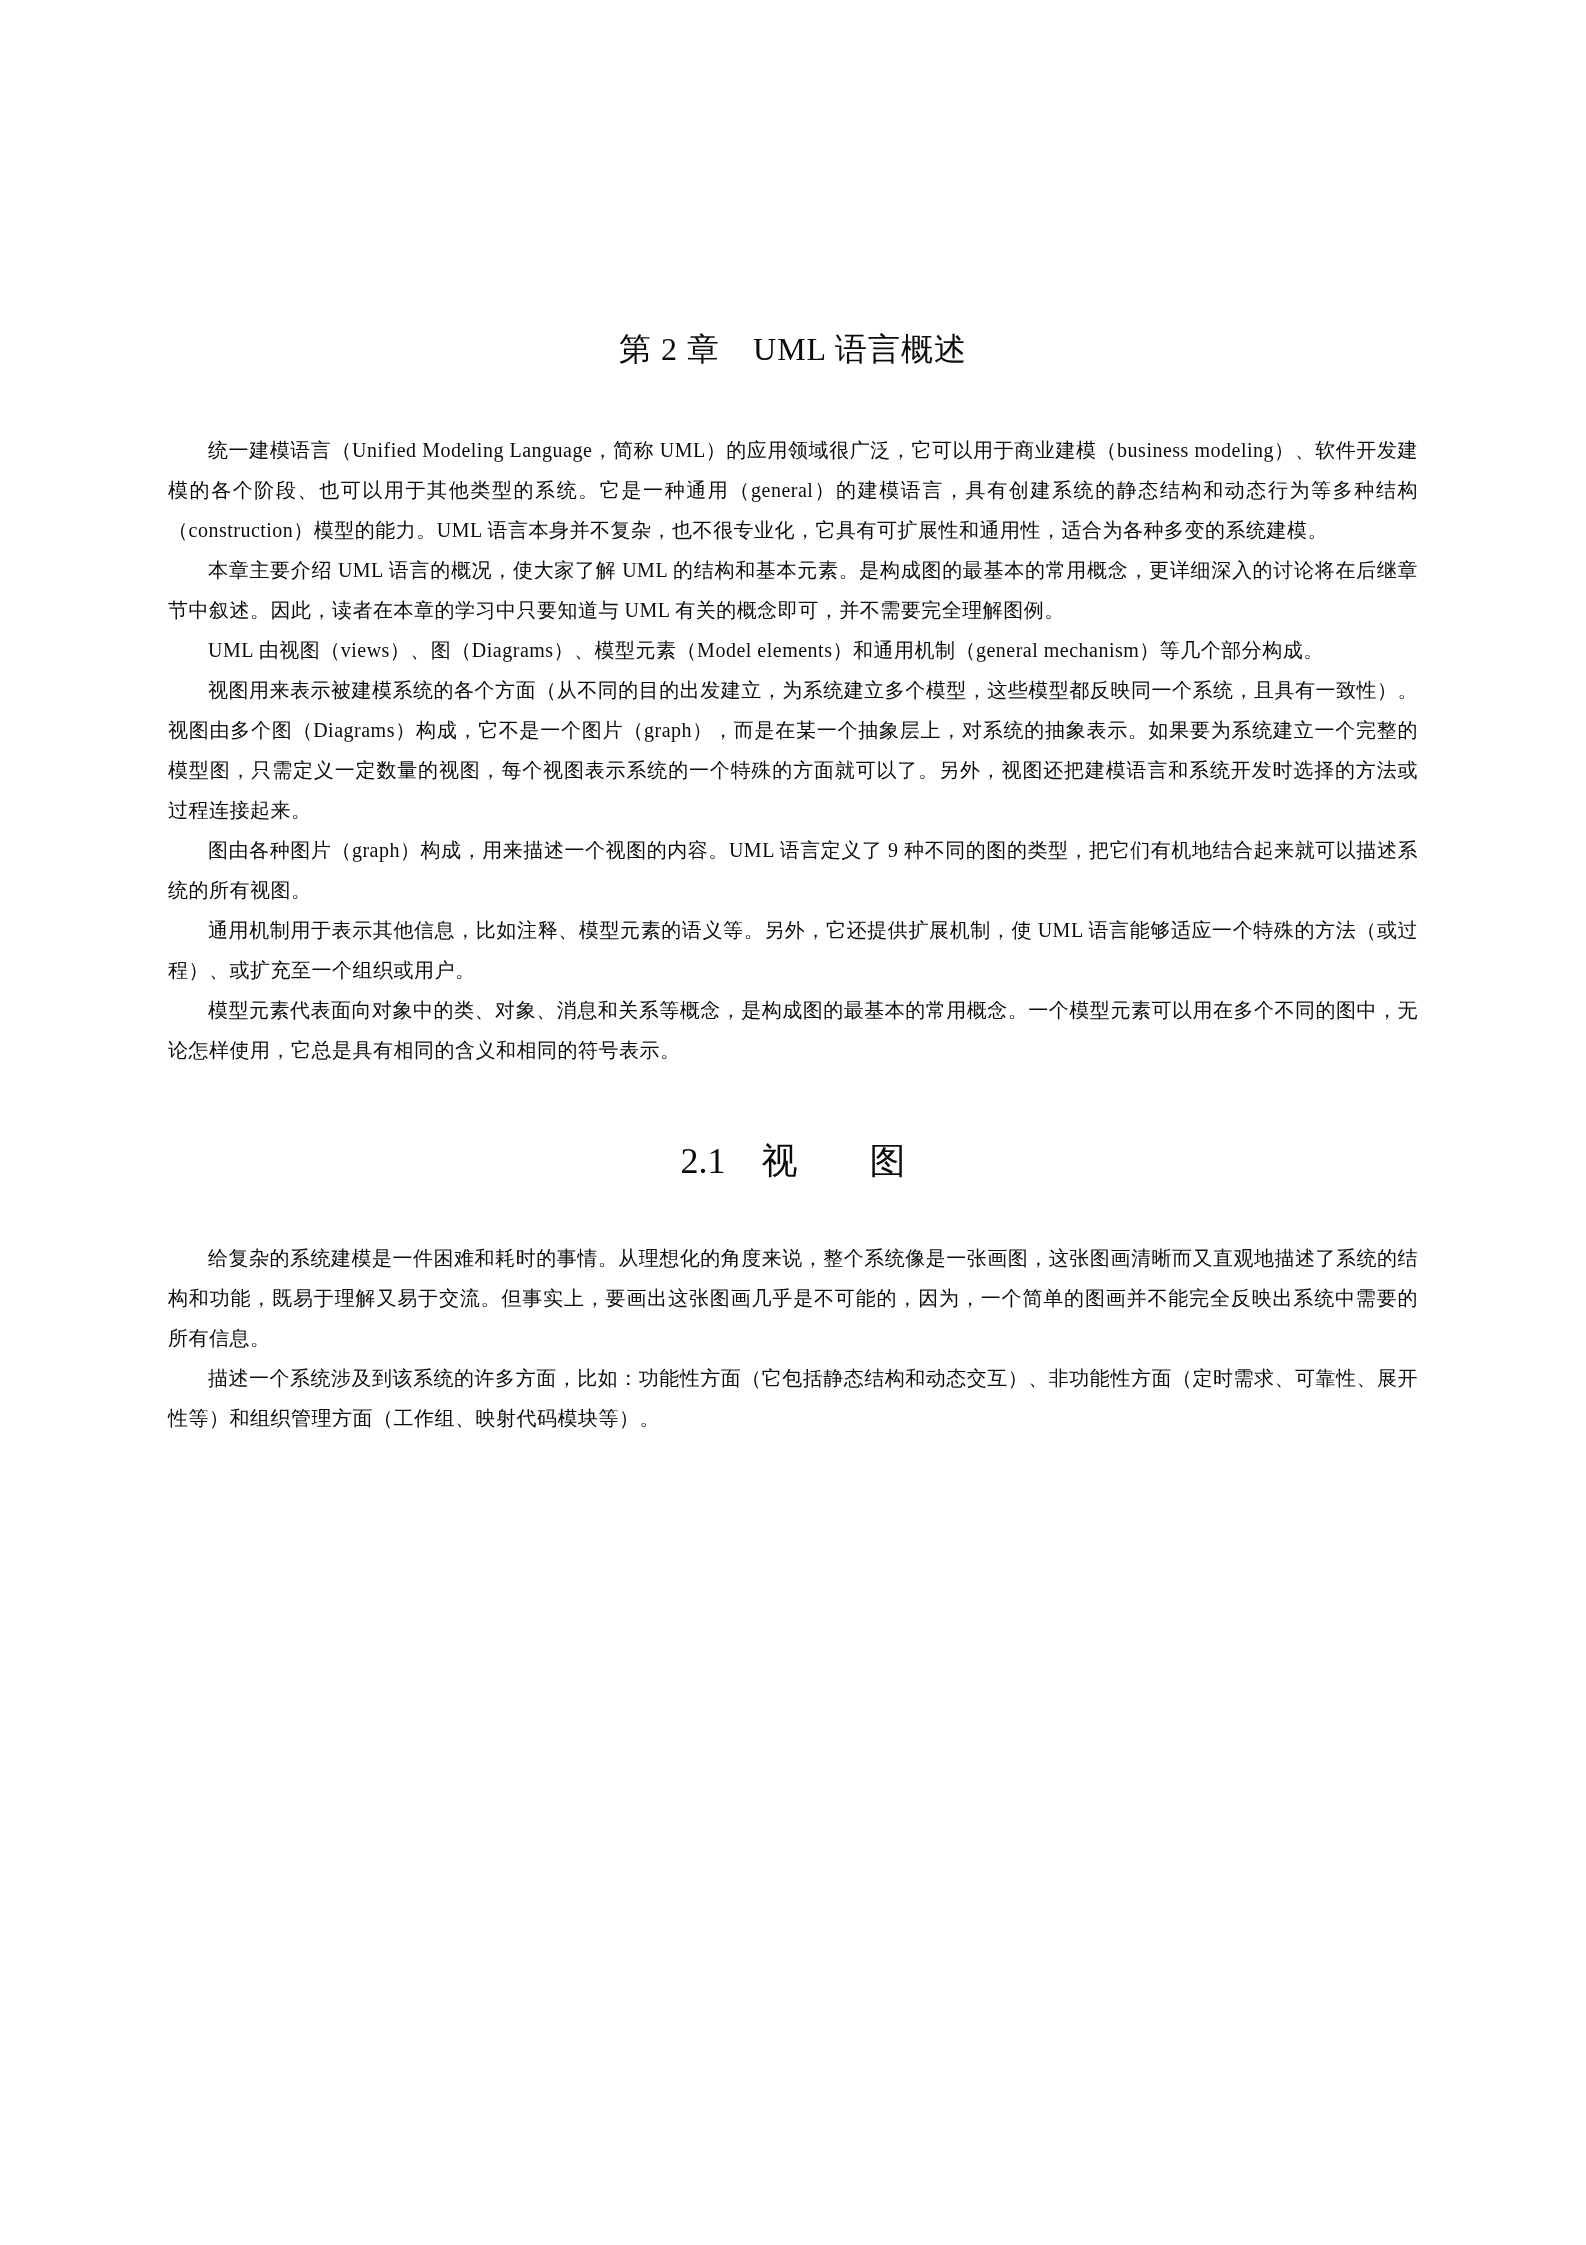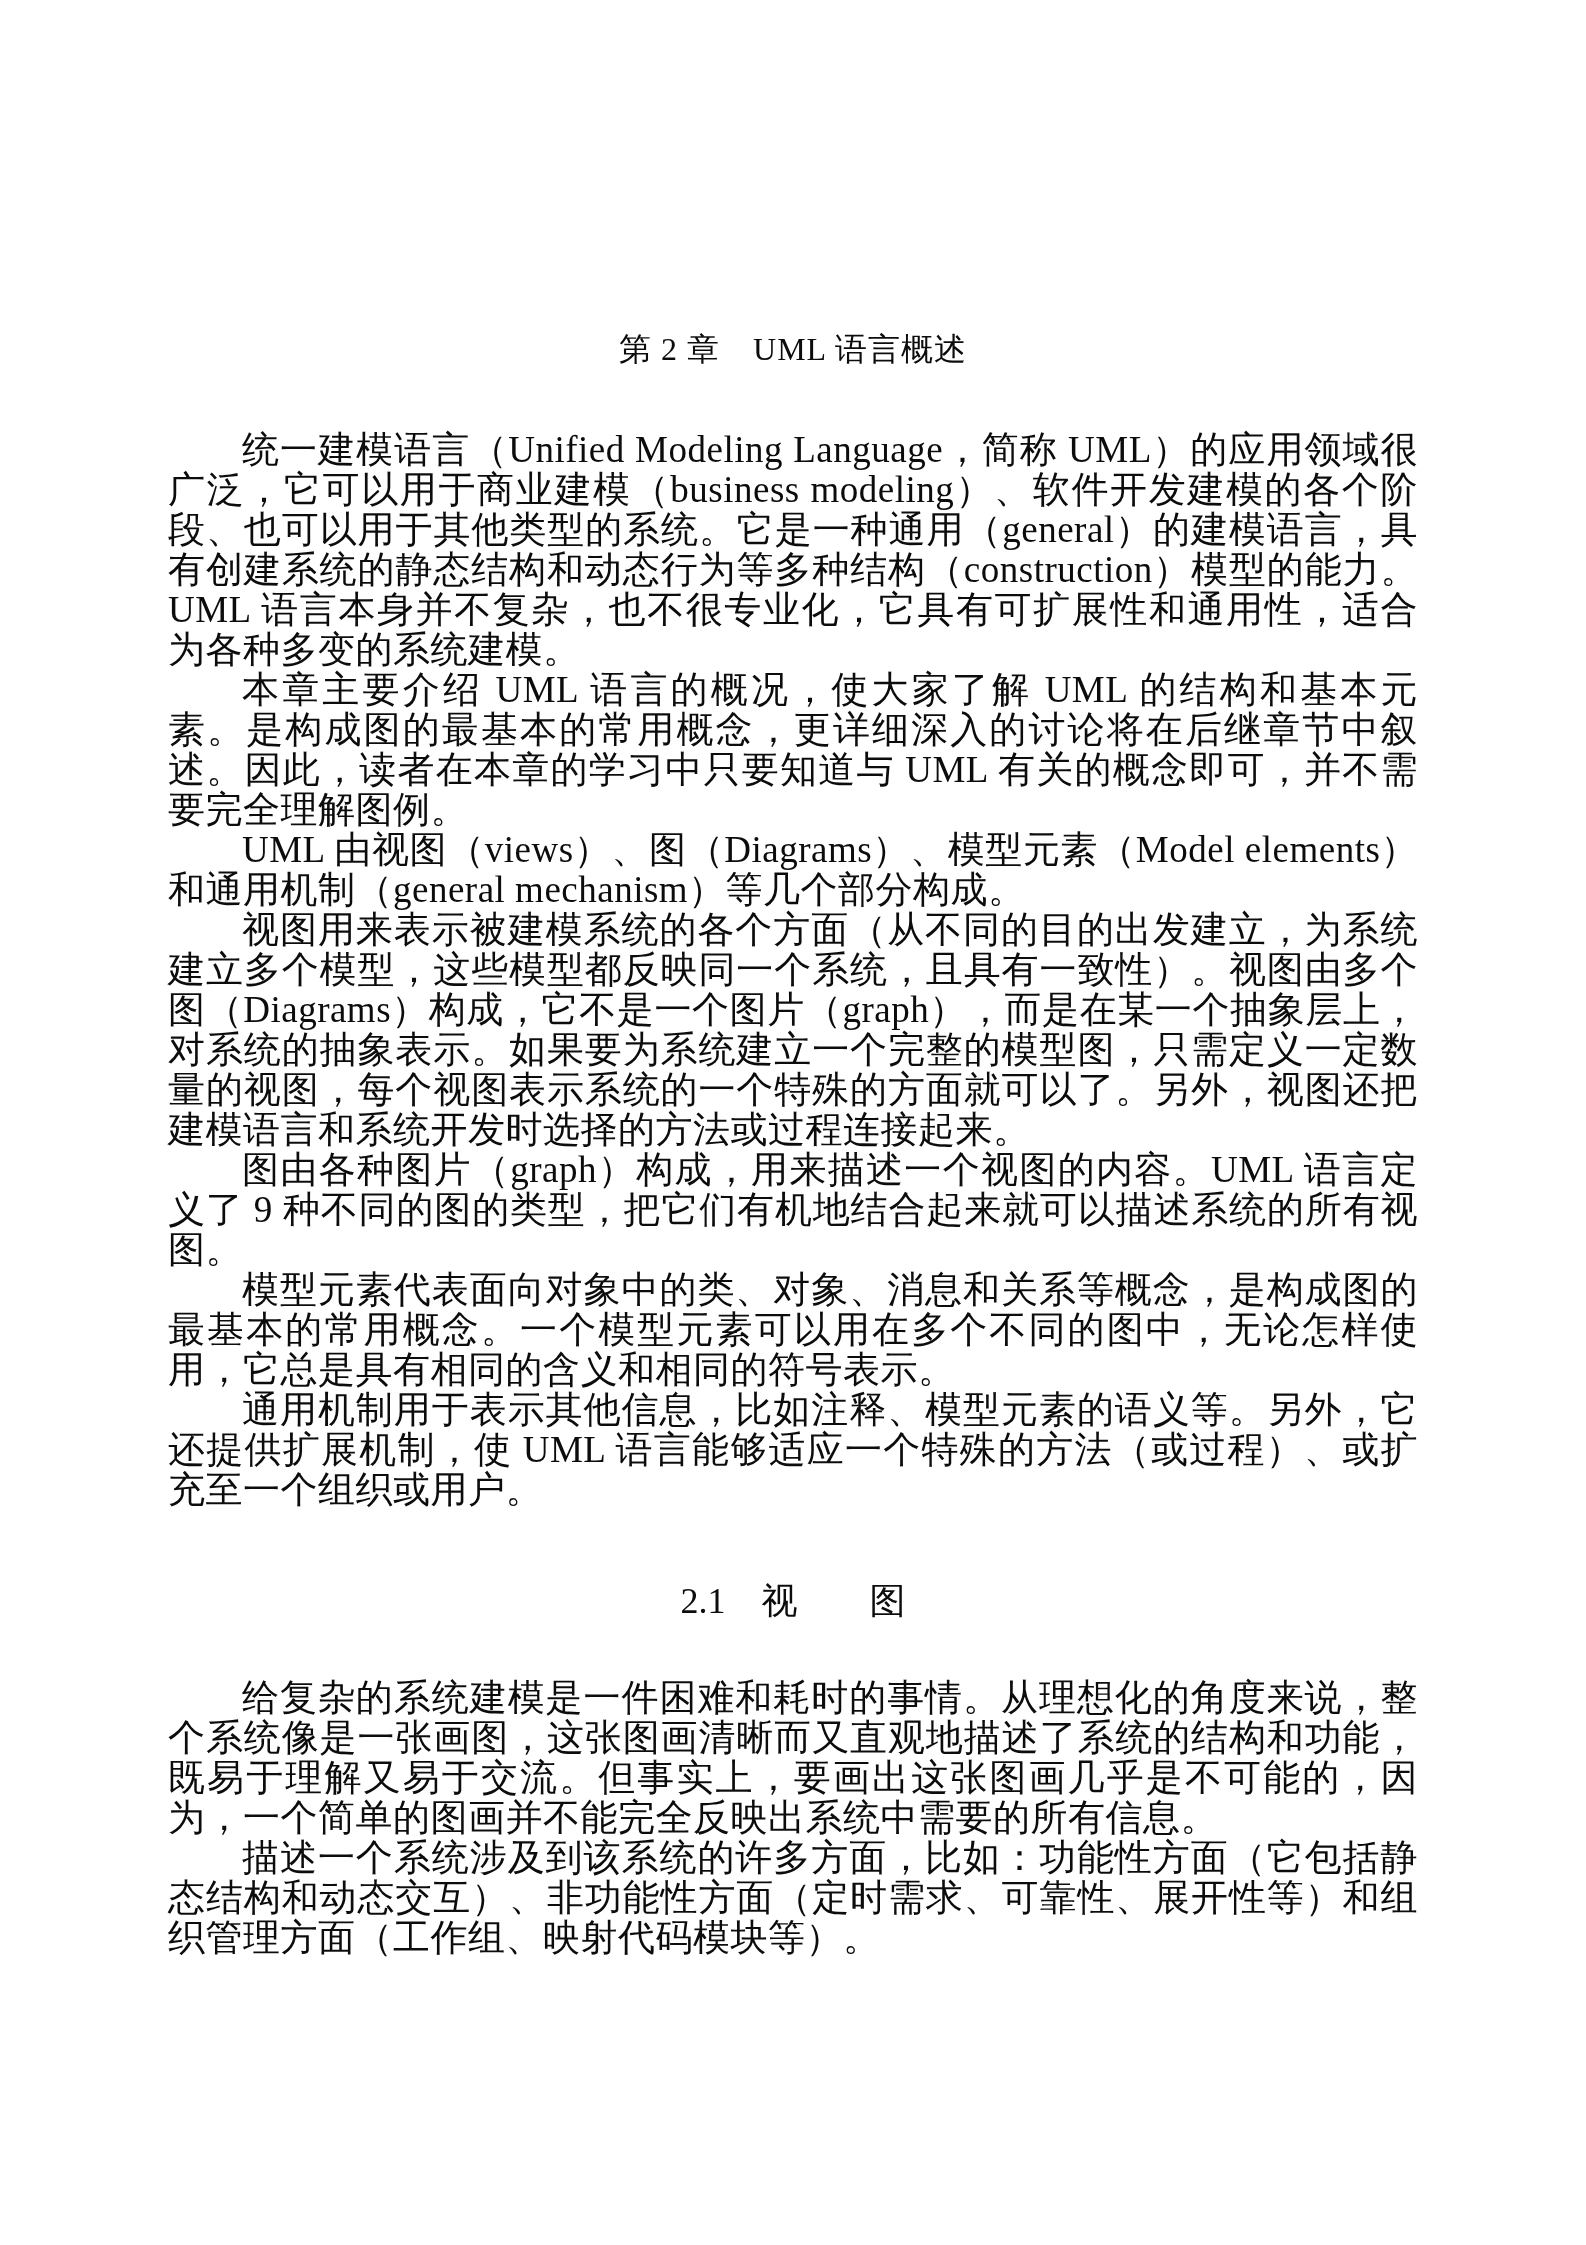--- a/index.html
+++ b/index.html
@@ -29,21 +29,21 @@
     line-height: 62px;
     text-align: center;
     letter-spacing: 1px;
     white-space: pre;
   }
   .body-block {
     margin-top: 50px;
   }
   .body-block p {
     margin: 0;
-    font-size: 37px;
+    font-size: 20px;
     line-height: 40px;
     text-align: justify;
     text-indent: 2em;
     letter-spacing: 0.5px;
   }
   .section-heading {
     margin: 68px 0 54px 0;
     font-size: 36px;
     font-weight: 400;
     line-height: 46px;
@@ -57,22 +57,22 @@
 <div class="page">
 
   <h1 class="chapter-title">第 2 章　UML 语言概述</h1>
 
   <div class="body-block">
     <p>统一建模语言（Unified Modeling Language，简称 UML）的应用领域很广泛，它可以用于商业建模（business modeling）、软件开发建模的各个阶段、也可以用于其他类型的系统。它是一种通用（general）的建模语言，具有创建系统的静态结构和动态行为等多种结构（construction）模型的能力。UML 语言本身并不复杂，也不很专业化，它具有可扩展性和通用性，适合为各种多变的系统建模。</p>
     <p>本章主要介绍 UML 语言的概况，使大家了解 UML 的结构和基本元素。是构成图的最基本的常用概念，更详细深入的讨论将在后继章节中叙述。因此，读者在本章的学习中只要知道与 UML 有关的概念即可，并不需要完全理解图例。</p>
     <p>UML 由视图（views）、图（Diagrams）、模型元素（Model elements）和通用机制（general mechanism）等几个部分构成。</p>
     <p>视图用来表示被建模系统的各个方面（从不同的目的出发建立，为系统建立多个模型，这些模型都反映同一个系统，且具有一致性）。视图由多个图（Diagrams）构成，它不是一个图片（graph），而是在某一个抽象层上，对系统的抽象表示。如果要为系统建立一个完整的模型图，只需定义一定数量的视图，每个视图表示系统的一个特殊的方面就可以了。另外，视图还把建模语言和系统开发时选择的方法或过程连接起来。</p>
     <p>图由各种图片（graph）构成，用来描述一个视图的内容。UML 语言定义了 9 种不同的图的类型，把它们有机地结合起来就可以描述系统的所有视图。</p>
+    <p>通用机制用于表示其他信息，比如注释、模型元素的语义等。另外，它还提供扩展机制，使 UML 语言能够适应一个特殊的方法（或过程）、或扩充至一个组织或用户。</p>
     <p>模型元素代表面向对象中的类、对象、消息和关系等概念，是构成图的最基本的常用概念。一个模型元素可以用在多个不同的图中，无论怎样使用，它总是具有相同的含义和相同的符号表示。</p>
-    <p>通用机制用于表示其他信息，比如注释、模型元素的语义等。另外，它还提供扩展机制，使 UML 语言能够适应一个特殊的方法（或过程）、或扩充至一个组织或用户。</p>
   </div>
 
   <h2 class="section-heading">2.1　视　　图</h2>
 
   <div class="body-block">
     <p>给复杂的系统建模是一件困难和耗时的事情。从理想化的角度来说，整个系统像是一张画图，这张图画清晰而又直观地描述了系统的结构和功能，既易于理解又易于交流。但事实上，要画出这张图画几乎是不可能的，因为，一个简单的图画并不能完全反映出系统中需要的所有信息。</p>
     <p>描述一个系统涉及到该系统的许多方面，比如：功能性方面（它包括静态结构和动态交互）、非功能性方面（定时需求、可靠性、展开性等）和组织管理方面（工作组、映射代码模块等）。</p>
   </div>
 
 </div>

